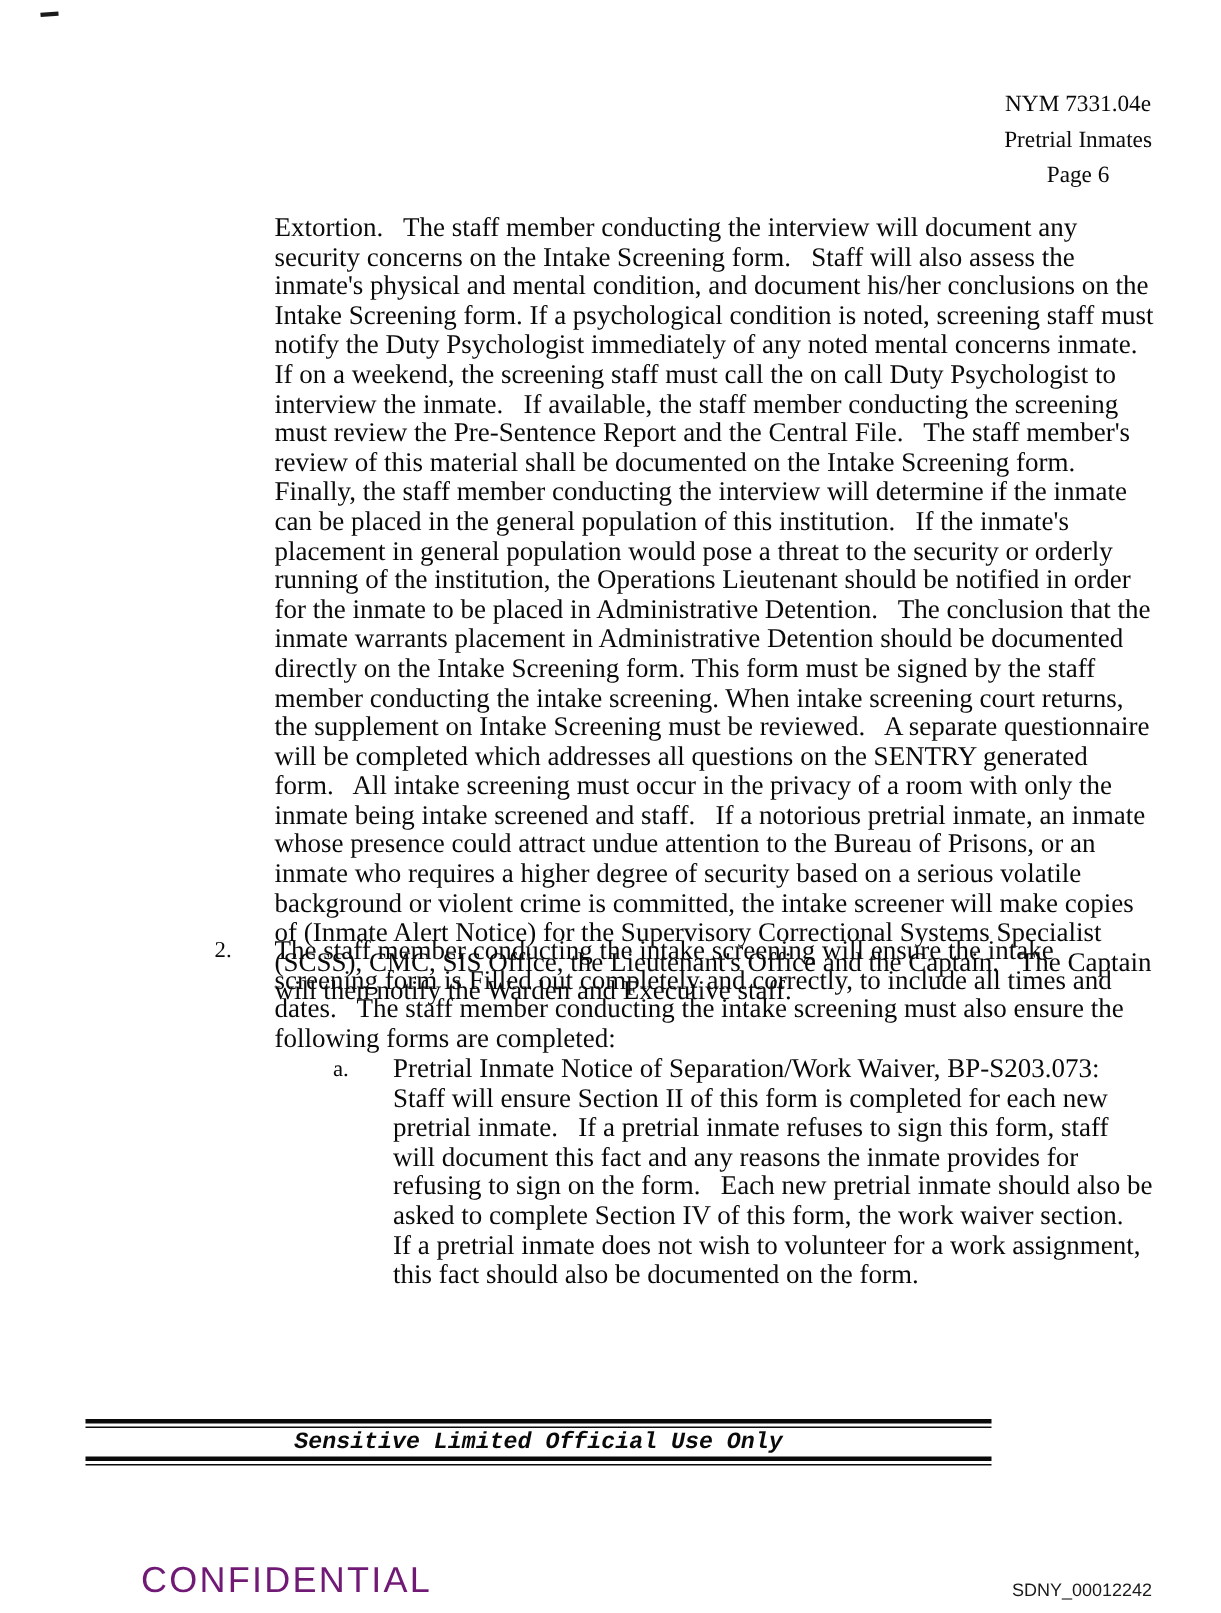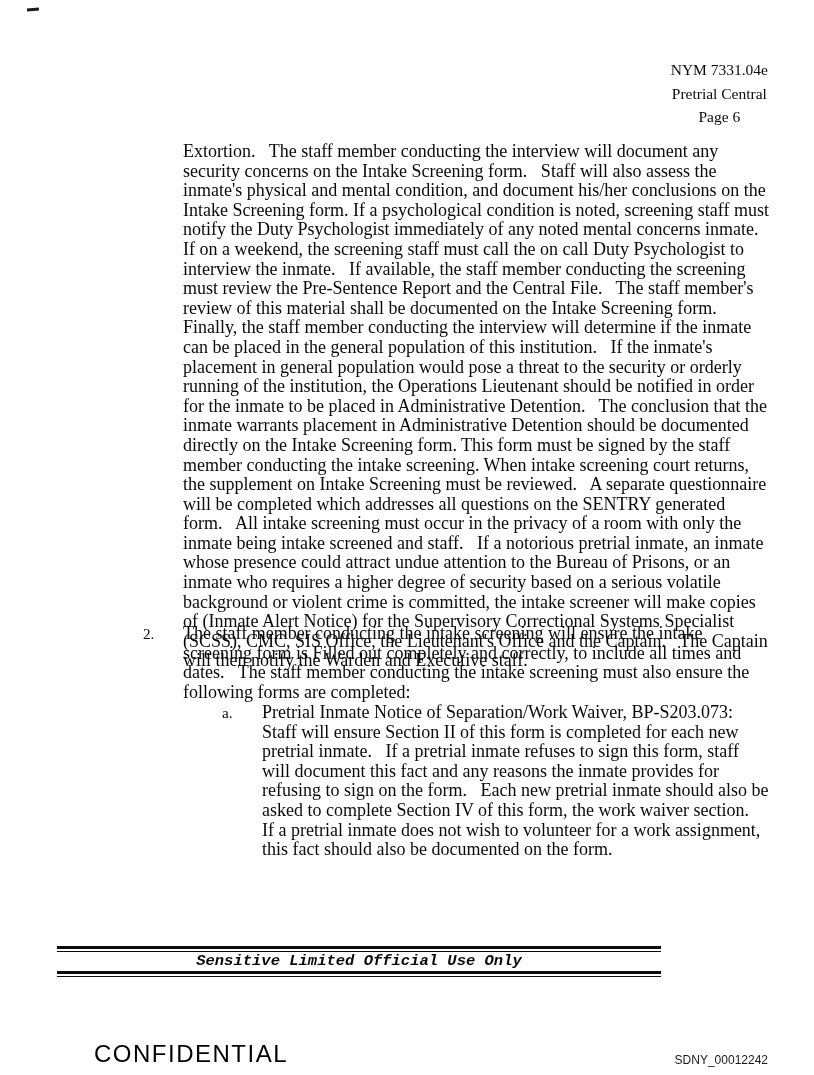--- a/index.html
+++ b/index.html
@@ -113,21 +113,21 @@
 </style>
 </head>
 <body>
 
 <div class="page">
 
   <div class="scan-artifact"></div>
 
   <div class="doc-header">
     <div>NYM 7331.04e</div>
-    <div>Pretrial Central</div>
+    <div>Pretrial Inmates</div>
     <div>Page 6</div>
   </div>
 
   <div class="para para1">Extortion.   The staff member conducting the interview will document any security concerns on the Intake Screening form.   Staff will also assess the inmate's physical and mental condition, and document his/her conclusions on the Intake Screening form. If a psychological condition is noted, screening staff must notify the Duty Psychologist immediately of any noted mental concerns inmate.   If on a weekend, the screening staff must call the on call Duty Psychologist to interview the inmate.   If available, the staff member conducting the screening must review the Pre-Sentence Report and the Central File.   The staff member's review of this material shall be documented on the Intake Screening form.   Finally, the staff member conducting the interview will determine if the inmate can be placed in the general population of this institution.   If the inmate's placement in general population would pose a threat to the security or orderly running of the institution, the Operations Lieutenant should be notified in order for the inmate to be placed in Administrative Detention.   The conclusion that the inmate warrants placement in Administrative Detention should be documented directly on the Intake Screening form. This form must be signed by the staff member conducting the intake screening. When intake screening court returns, the supplement on Intake Screening must be reviewed.   A separate questionnaire will be completed which addresses all questions on the SENTRY generated form.   All intake screening must occur in the privacy of a room with only the inmate being intake screened and staff.   If a notorious pretrial inmate, an inmate whose presence could attract undue attention to the Bureau of Prisons, or an inmate who requires a higher degree of security based on a serious volatile background or violent crime is committed, the intake screener will make copies of (Inmate Alert Notice) for the Supervisory Correctional Systems Specialist (SCSS), CMC, SIS Office, the Lieutenant's Office and the Captain.   The Captain will then notify the Warden and Executive staff.</div>
 
   <div class="item item2">
     <span class="num">2.</span>
     <div class="item-text">The staff member conducting the intake screening will ensure the intake screening form is Filled out completely and correctly, to include all times and dates.   The staff member conducting the intake screening must also ensure the following forms are completed:</div>
   </div>
 
@@ -136,17 +136,17 @@
     <div class="item-text">Pretrial Inmate Notice of Separation/Work Waiver, BP-S203.073:   Staff will ensure Section II of this form is completed for each new pretrial inmate.   If a pretrial inmate refuses to sign this form, staff will document this fact and any reasons the inmate provides for refusing to sign on the form.   Each new pretrial inmate should also be asked to complete Section IV of this form, the work waiver section.   If a pretrial inmate does not wish to volunteer for a work assignment, this fact should also be documented on the form.</div>
   </div>
 
 
   <div class="footer-rule">
     <div class="dline"></div>
     <div class="classification">Sensitive Limited Official Use Only</div>
     <div class="dline"></div>
   </div>
 
-  <div class="stamp" style="color: #000000;">CONFIDENTIAL</div>
+  <div class="stamp" style="color: #701a75;">CONFIDENTIAL</div>
 
   <div class="bates">SDNY_00012242</div>
 
 </div>
 
 </body></html>

